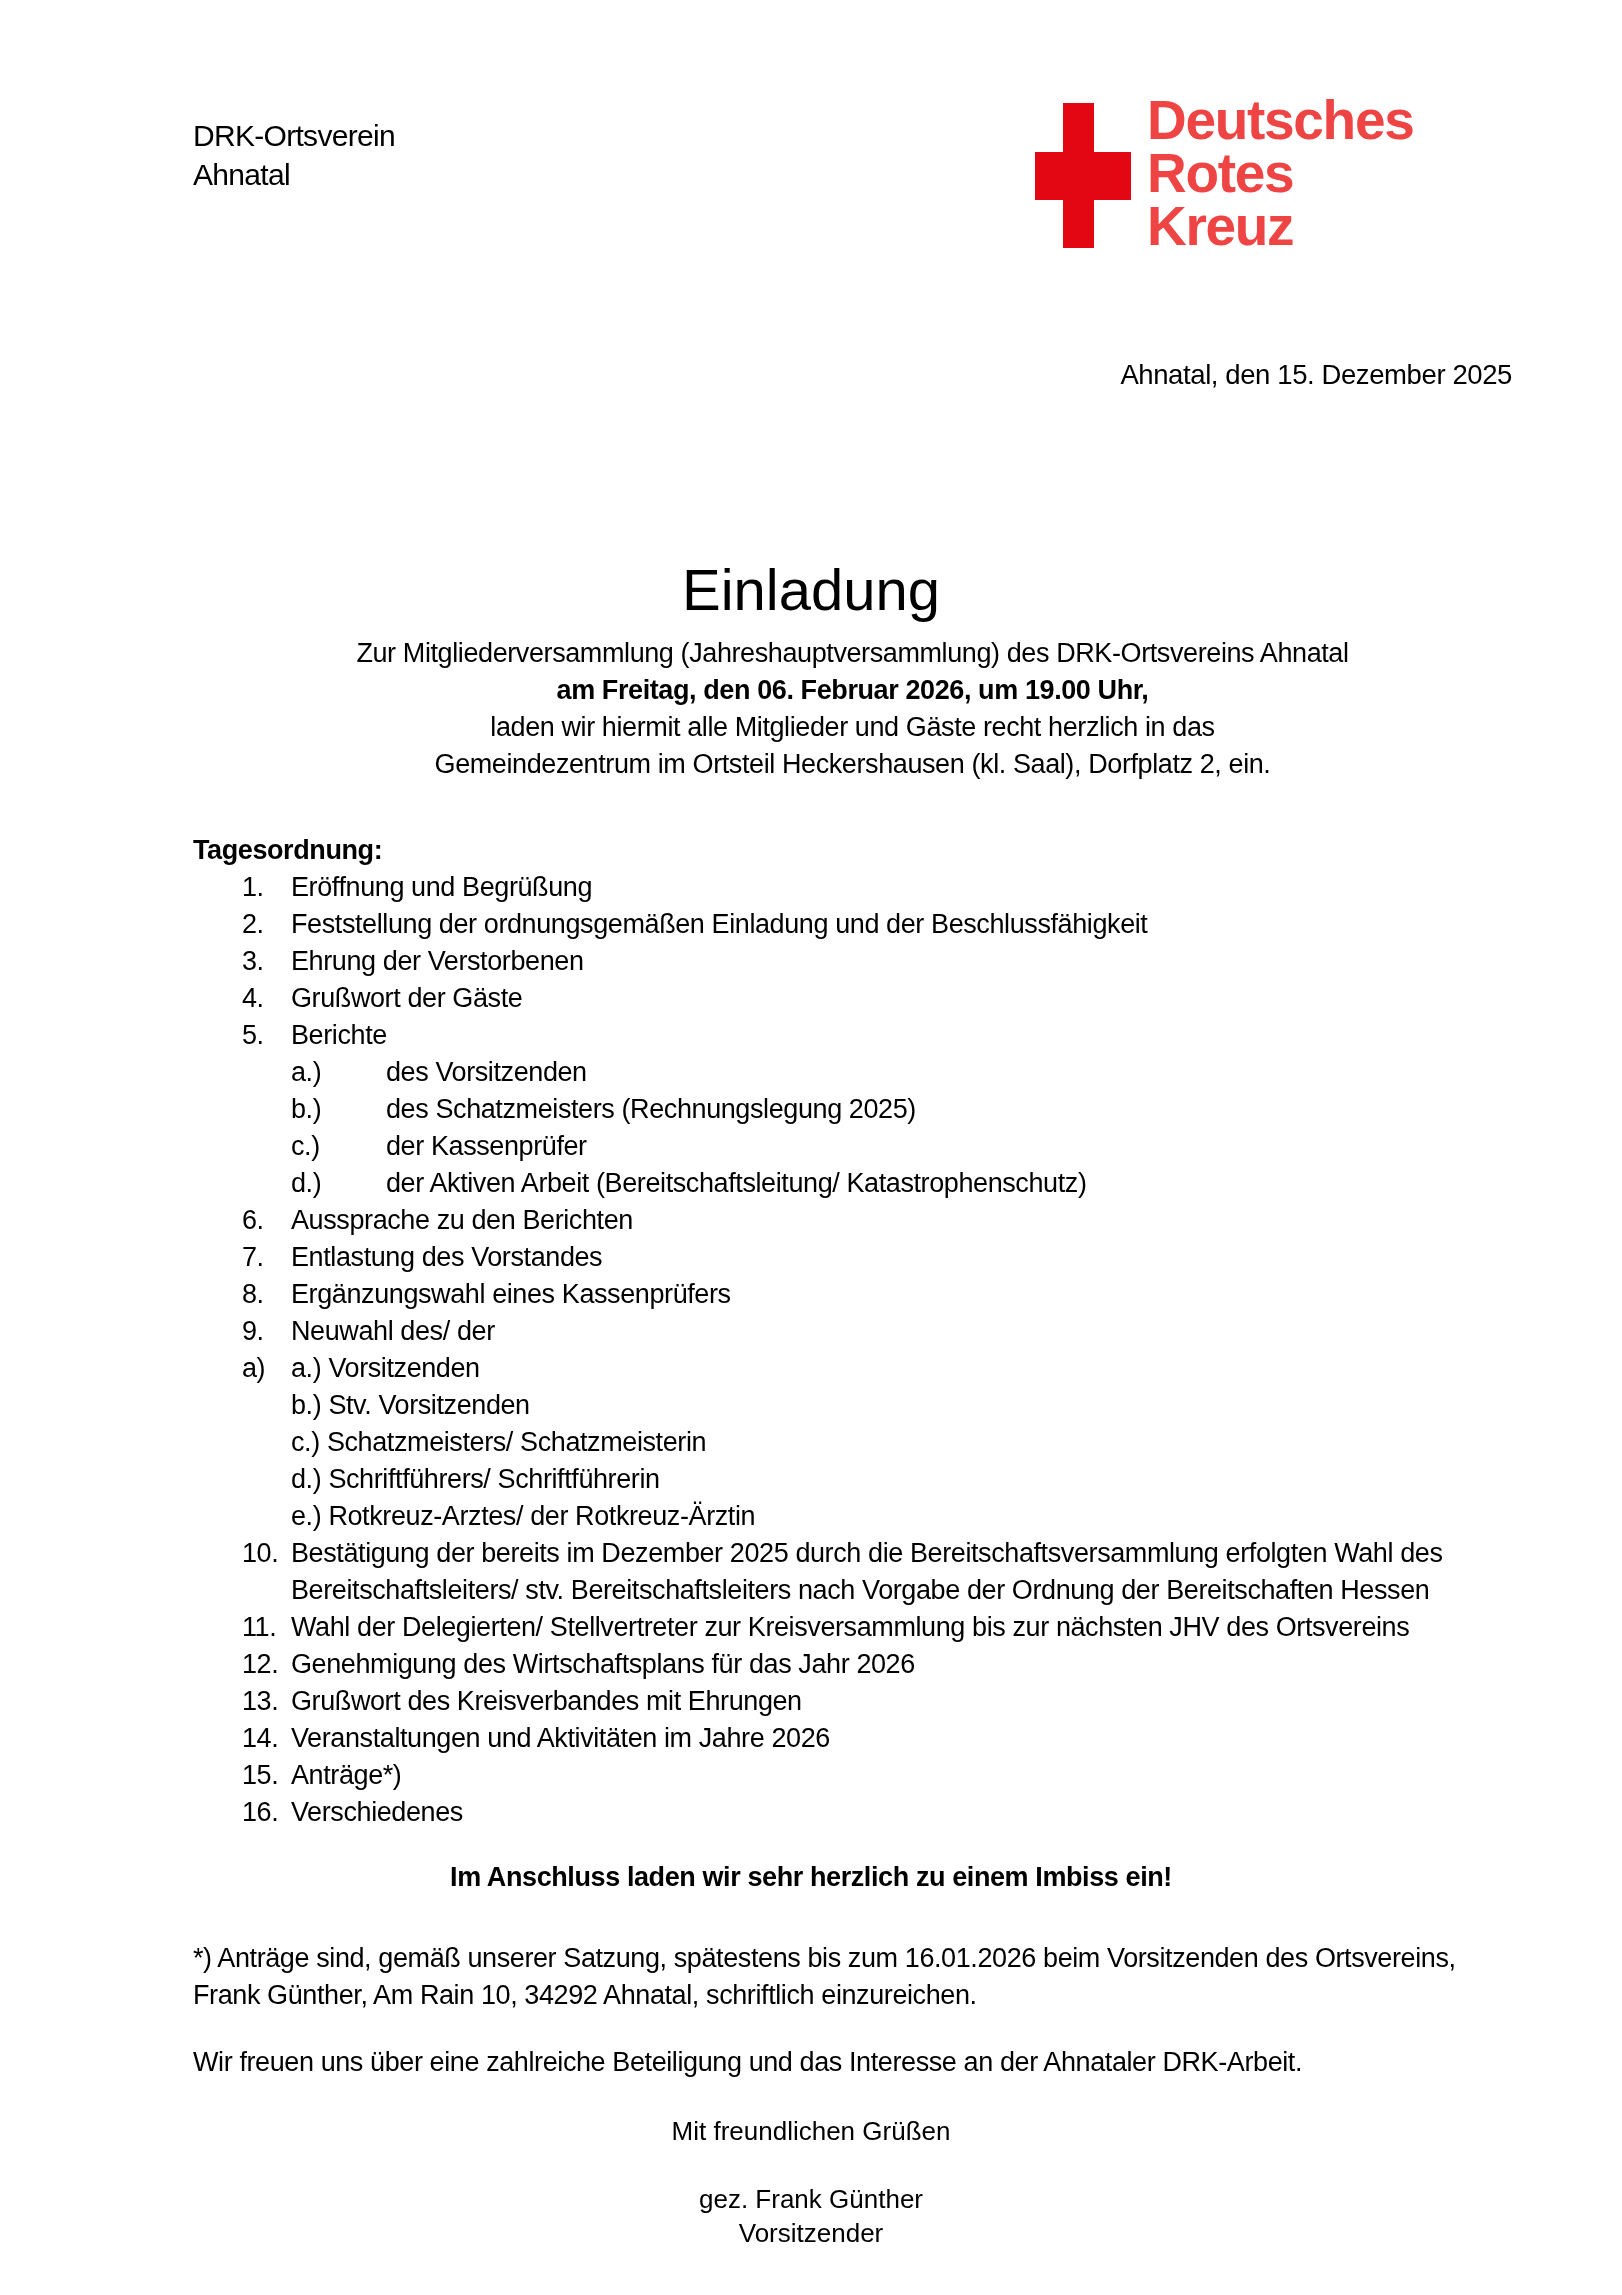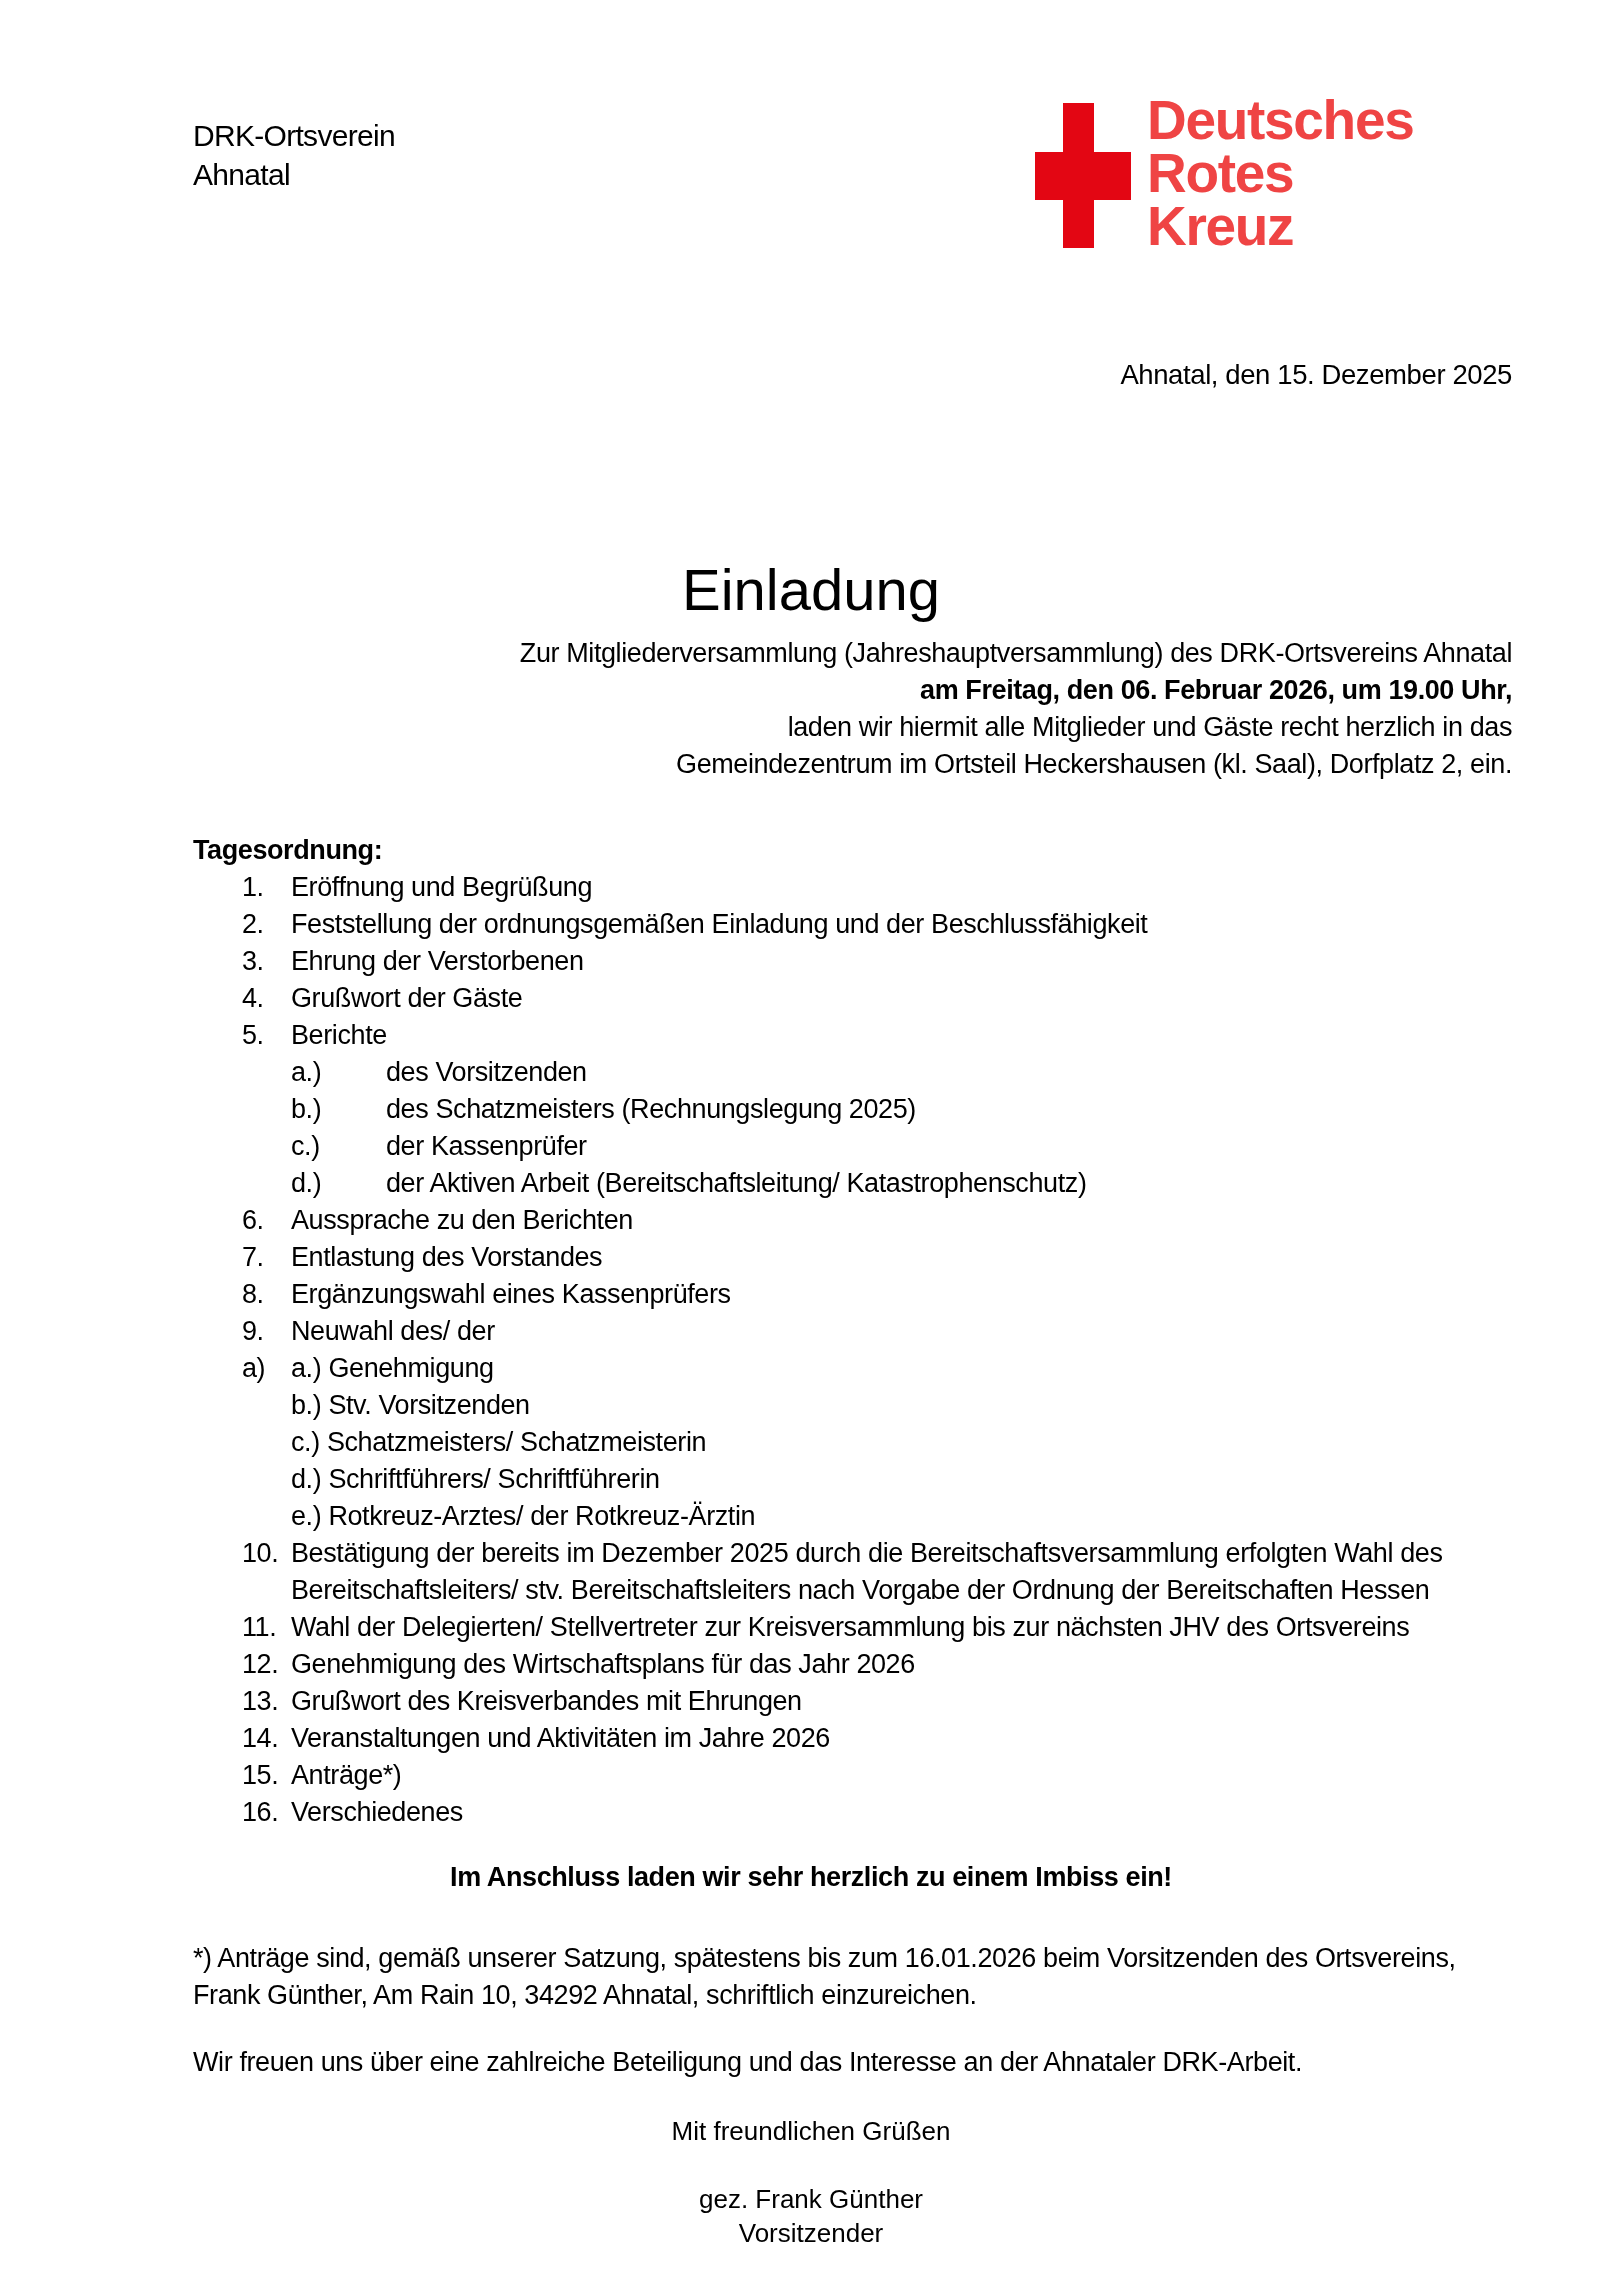--- a/index.html
+++ b/index.html
@@ -20,21 +20,21 @@
 
   .body-font { font-family: "Liberation Sans", sans-serif; font-size: 27px; letter-spacing: -0.4px; }
 
   .date { position: absolute; right: 110px; top: 359px; font-size: 27.5px; white-space: nowrap; }
 
   .title { position: absolute; left: 0; width: 1622px; top: 517px; text-align: center;
            font-size: 58px; line-height: 72px; font-family: "Liberation Sans", sans-serif; margin-top: 37px; }
 
   .intro { position: absolute; left: 193px; width: 1319px; top: 635px; text-align: center;
            line-height: 37px; }
-  .intro div { white-space: nowrap; text-align: right; }
+  .intro div { white-space: nowrap; }
   .bold { font-weight: bold; }
 
   .agenda { position: absolute; left: 193px; top: 832px; width: 1341px; line-height: 37px; }
   .agenda-heading { font-weight: bold; }
   .item { position: relative; padding-left: 98px; white-space: nowrap; }
   .item .num { position: absolute; left: 49px; top: 0; }
   .sub { position: relative; padding-left: 193px; white-space: nowrap; }
   .sub .letter { position: absolute; left: 98px; top: 0; }
   .sub2 { position: relative; padding-left: 98px; white-space: nowrap; }
   .sub2 .marker { position: absolute; left: 49px; top: 0; }
@@ -96,21 +96,21 @@
     <div class="sub"><span class="letter">a.)</span><span>des Vorsitzenden</span></div>
     <div class="sub"><span class="letter">b.)</span><span>des Schatzmeisters (Rechnungslegung 2025)</span></div>
     <div class="sub"><span class="letter">c.)</span><span>der Kassenprüfer</span></div>
     <div class="sub"><span class="letter">d.)</span><span>der Aktiven Arbeit (Bereitschaftsleitung/ Katastrophenschutz)</span></div>
 
     <div class="item"><span class="num">6.</span><span>Aussprache zu den Berichten</span></div>
     <div class="item"><span class="num">7.</span><span>Entlastung des Vorstandes</span></div>
     <div class="item"><span class="num">8.</span><span>Ergänzungswahl eines Kassenprüfers</span></div>
     <div class="item"><span class="num">9.</span><span>Neuwahl des/ der</span></div>
 
-    <div class="sub2"><span class="marker">a)</span><span>a.) Genehmigung</span></div>
+    <div class="sub2"><span class="marker">a)</span><span>a.) Vorsitzenden</span></div>
     <div class="sub2"><span class="marker"></span><span>b.) Stv. Vorsitzenden</span></div>
     <div class="sub2"><span class="marker"></span><span>c.) Schatzmeisters/ Schatzmeisterin</span></div>
     <div class="sub2"><span class="marker"></span><span>d.) Schriftführers/ Schriftführerin</span></div>
     <div class="sub2"><span class="marker"></span><span>e.) Rotkreuz-Arztes/ der Rotkreuz-Ärztin</span></div>
 
     <div class="item"><span class="num">10.</span><span>Bestätigung der bereits im Dezember 2025 durch die Bereitschaftsversammlung erfolgten Wahl des</span></div>
     <div class="item"><span>Bereitschaftsleiters/ stv. Bereitschaftsleiters nach Vorgabe der Ordnung der Bereitschaften Hessen</span></div>
     <div class="item"><span class="num">11.</span><span>Wahl der Delegierten/ Stellvertreter zur Kreisversammlung bis zur nächsten JHV des Ortsvereins</span></div>
     <div class="item"><span class="num">12.</span><span>Genehmigung des Wirtschaftsplans für das Jahr 2026</span></div>
     <div class="item"><span class="num">13.</span><span>Grußwort des Kreisverbandes mit Ehrungen</span></div>

